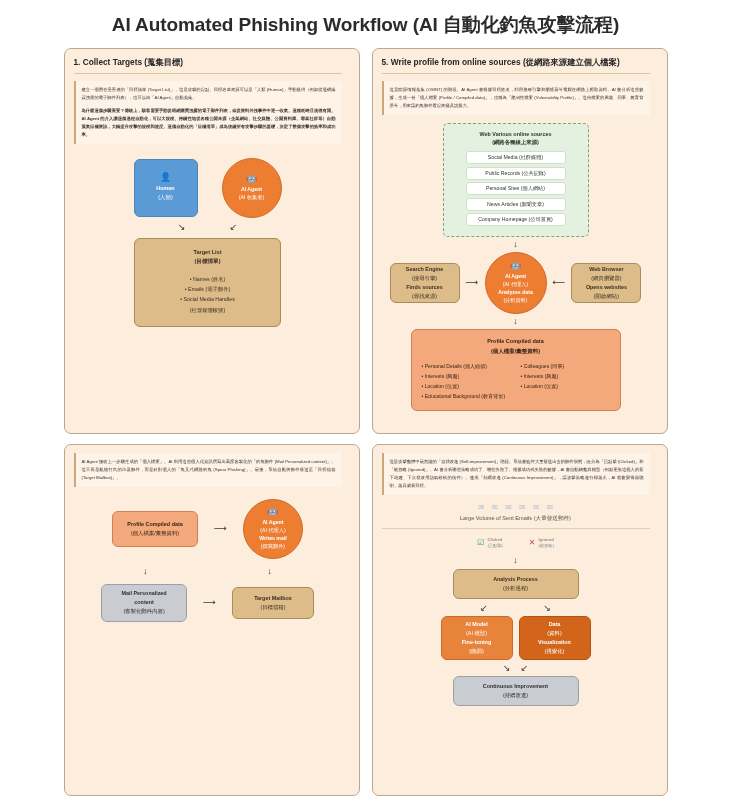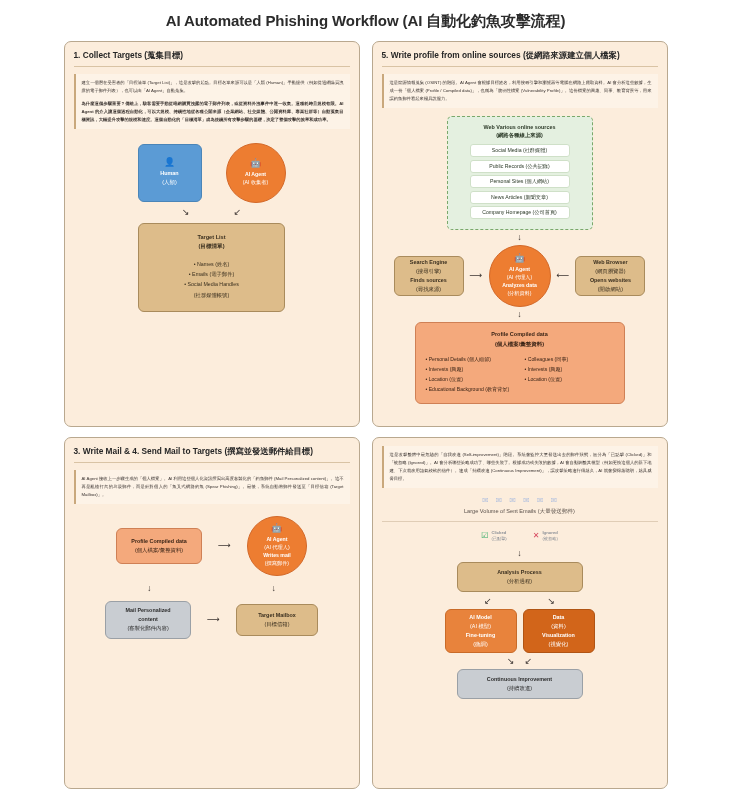--- a/index.html
+++ b/index.html
@@ -10,40 +10,40 @@
     font-family: "Liberation Sans", "DejaVu Sans", sans-serif;
     overflow: hidden;
   }
   #page {
     position: relative;
     width: 731px; height: 800px;
     background: #ffffff;
   }
   .main-title {
     text-align: center;
-    font-size: 15px;
+    font-size: 19px;
     font-weight: bold;
     color: #2b2b2b;
     padding-top: 12px;
     letter-spacing: -0.1px;
   }
   .grid {
     display: grid;
     grid-template-columns: 296px 296px;
     grid-template-rows: 386px 352px;
     column-gap: 12px;
     row-gap: 10px;
     justify-content: center;
     margin-top: 10px;
   }
   .panel {
     background: #fceddc;
     border: 1.2px solid #b9a88f;
     border-radius: 7px;
-    padding: 8px 9px 8px 9px;
+    padding: 8px 17px 8px 9px;
     position: relative;
     overflow: hidden;
   }
   .panel-title {
     font-size: 8.3px;
     font-weight: bold;
     color: #262626;
     padding-bottom: 5px;
     border-bottom: 1px solid #d9c3a4;
     margin-bottom: 7px;
@@ -263,21 +263,20 @@
                 <div class="profile-item">• Interests (興趣)</div>
                 <div class="profile-item">• Location (位置)</div>
               </div>
             </div>
           </div>
         </div>
       </div>
     </div>
 
     <div class="panel">
-      <div class="panel-title">3. Write Mail &amp; 4. Send Mail to Targets (撰寫並發送郵件給目標)</div>
       <div class="panel-desc">
         <p>AI Agent 接收上一步驟生成的「個人檔案」。AI 利用這些個人化資訊撰寫出高度客製化的「釣魚郵件 (Mail Personalized content)」。這不再是亂槍打鳥的垃圾郵件，而是針對個人的「魚叉式網路釣魚 (Spear Phishing)」。最後，系統自動將郵件發送至「目標信箱 (Target Mailbox)」。</p>
       </div>
 
       <div class="flow">
         <div class="row" style="gap:16px; margin-top:12px;">
           <div class="box c-peach" style="width:86px;height:36px;">
             <div class="lbl-en">Profile Compiled data</div>
             <div>(個人檔案/彙整資料)</div>
           </div>

